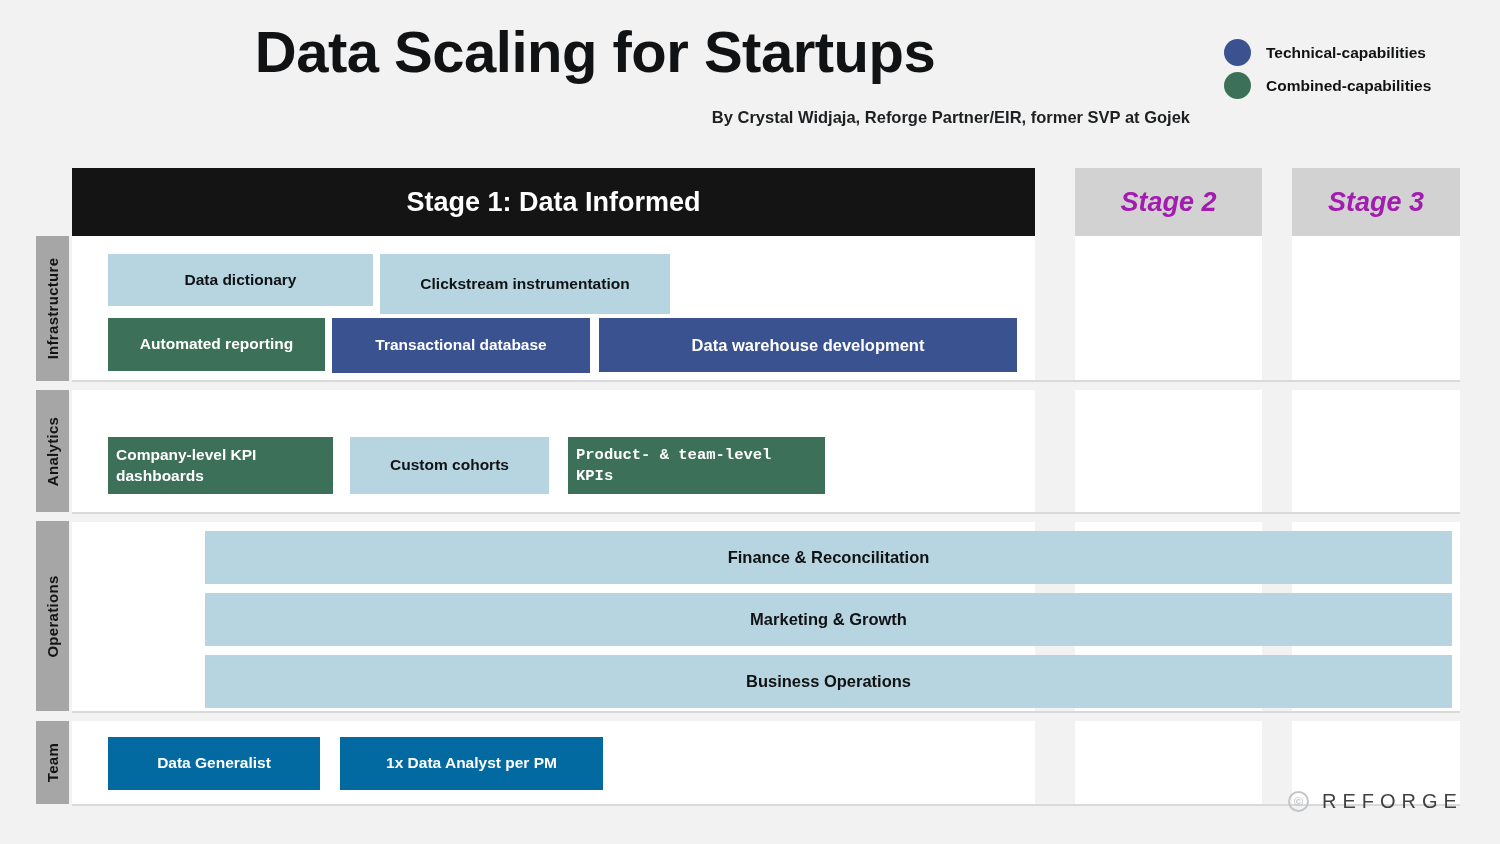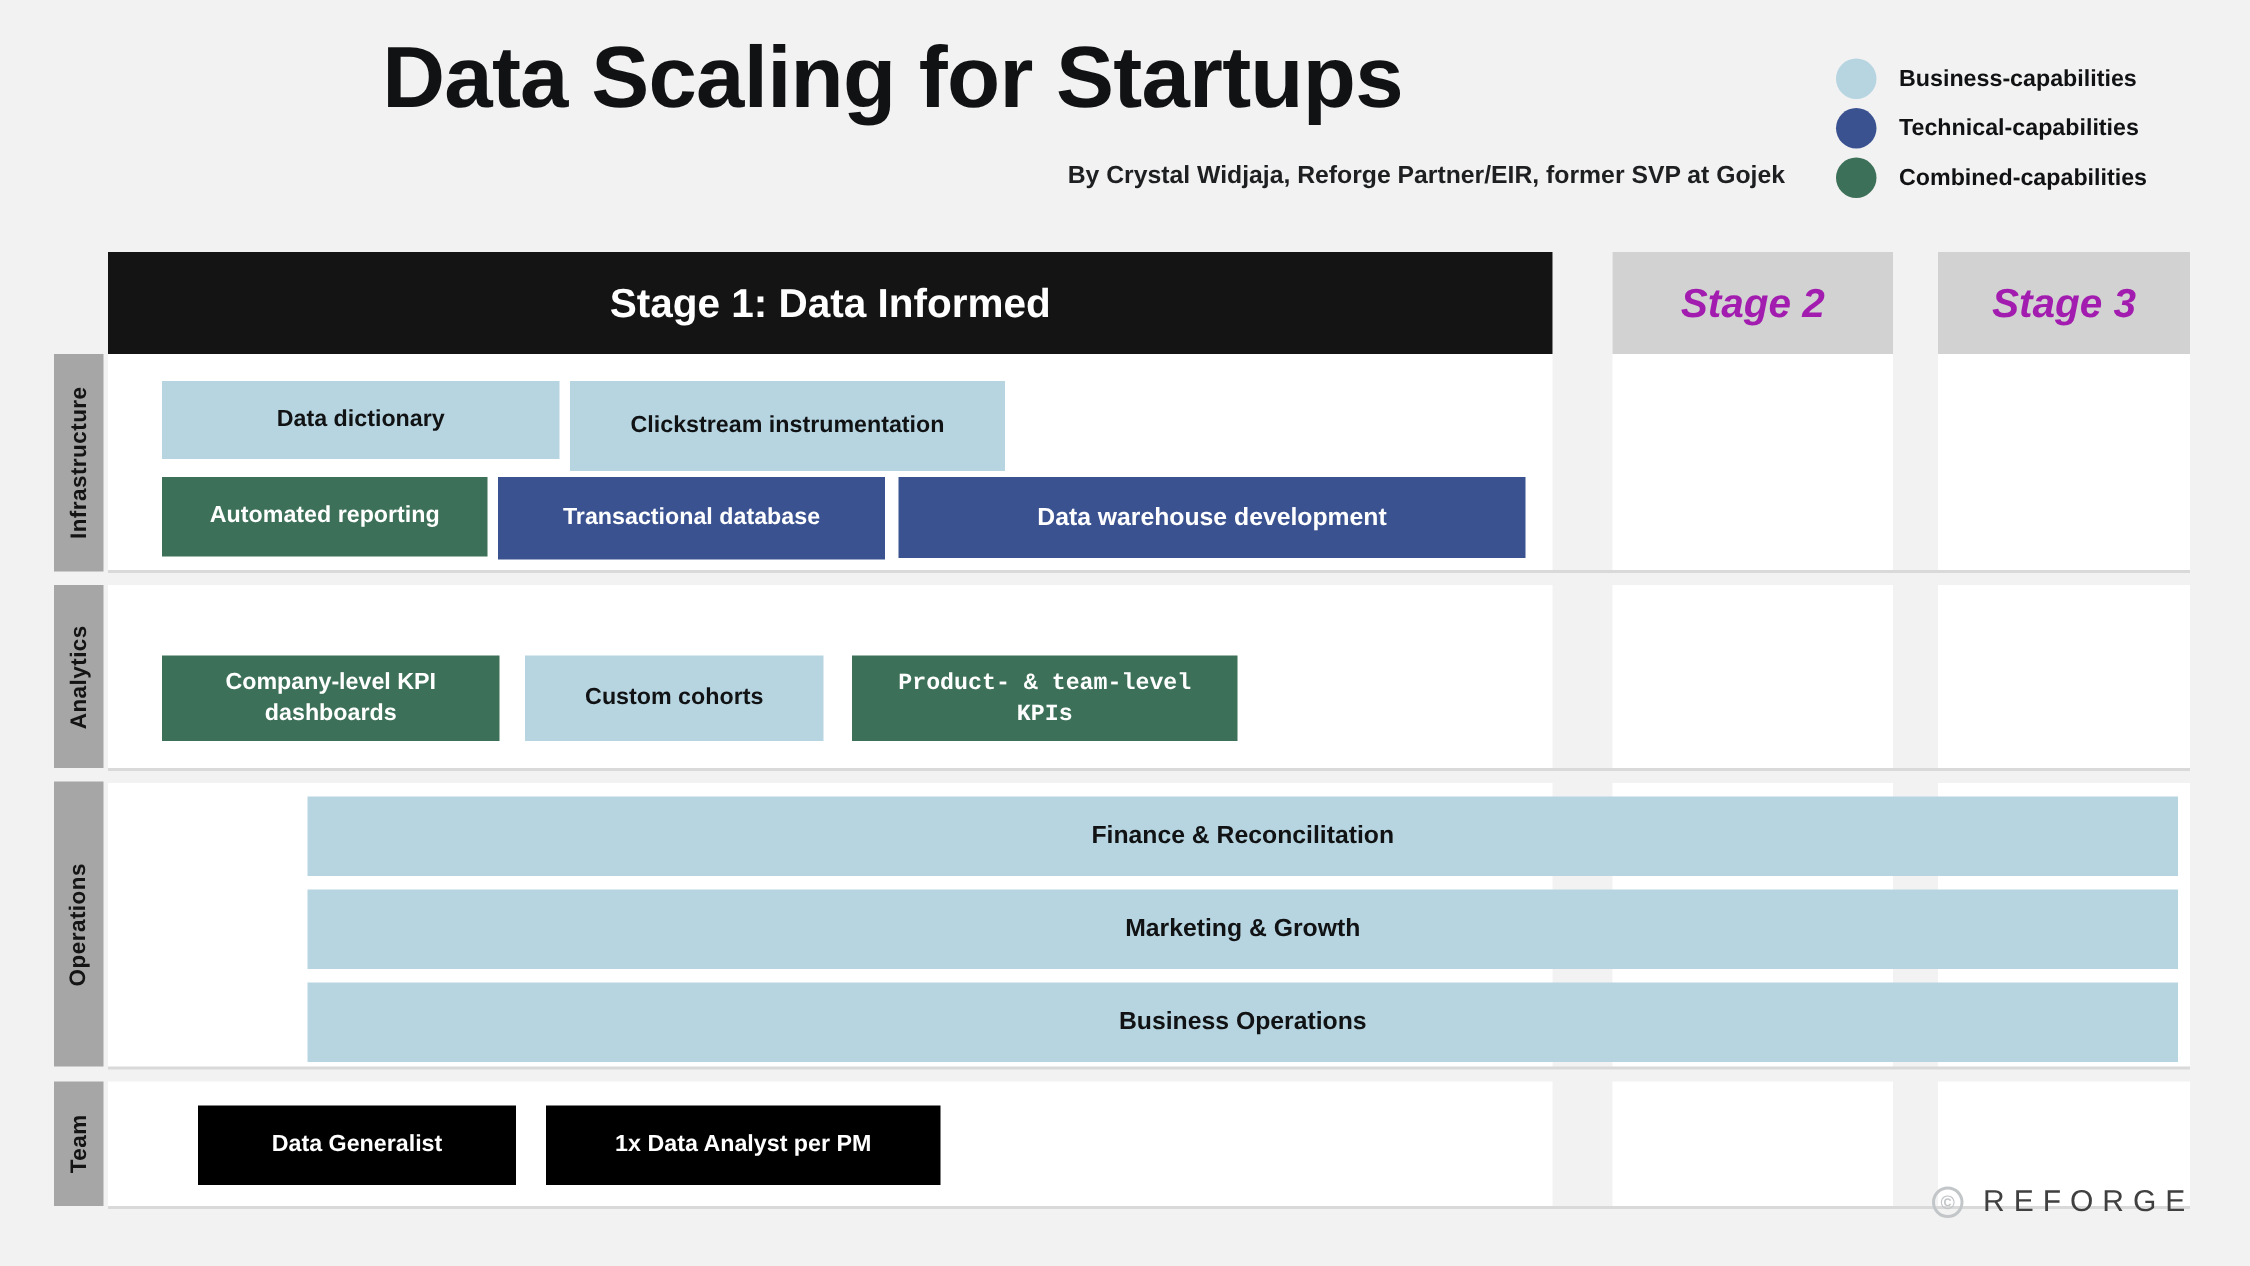--- a/index.html
+++ b/index.html
@@ -77,29 +77,28 @@
     transform: rotate(-90deg);
     white-space: nowrap;
     font-size: 15px; font-weight: bold; color: #141414;
     letter-spacing: 0.3px;
   }
 
   
   .box {
     position: absolute;
     display: flex; align-items: center; justify-content: center;
-    text-align: center;
     font-size: 15.5px; font-weight: bold;
     line-height: 1.35;
     padding: 2px 8px;
   }
   .box.business  { background: #b6d5e1; color: #111214; }
   .box.technical { background: #3b5291; color: #ffffff; }
   .box.combined  { background: #3d7058; color: #ffffff; }
-  .box.team      { background: #000000; color: #ffffff; margin-left: 24px; }
+  .box.team      { background: #0369a1; color: #ffffff; }
   .box.wide      { font-size: 16.5px; }
 
   
   .logo {
     position: absolute; left: 1288px; top: 790px;
     display: flex; align-items: center;
   }
   .logo-mark {
     width: 21px; height: 21px; border-radius: 50%;
     border: 2px solid #c3c6c8;
@@ -113,24 +112,20 @@
 </style>
 </head>
 <body>
 
 <div id="root">
 
   <div class="title">Data Scaling for Startups</div>
   <div class="subtitle">By Crystal Widjaja, Reforge Partner/EIR, former SVP at Gojek</div>
 
   <div class="legend">
-    <div class="legend-row">
-      <span class="legend-swatch" style="background:#b6d5e1"></span>
-      <span class="legend-label">Business-capabilities</span>
-    </div>
     <div class="legend-row">
       <span class="legend-swatch" style="background:#3b5291"></span>
       <span class="legend-label">Technical-capabilities</span>
     </div>
     <div class="legend-row">
       <span class="legend-swatch" style="background:#3d7058"></span>
       <span class="legend-label">Combined-capabilities</span>
     </div>
   </div>
 

